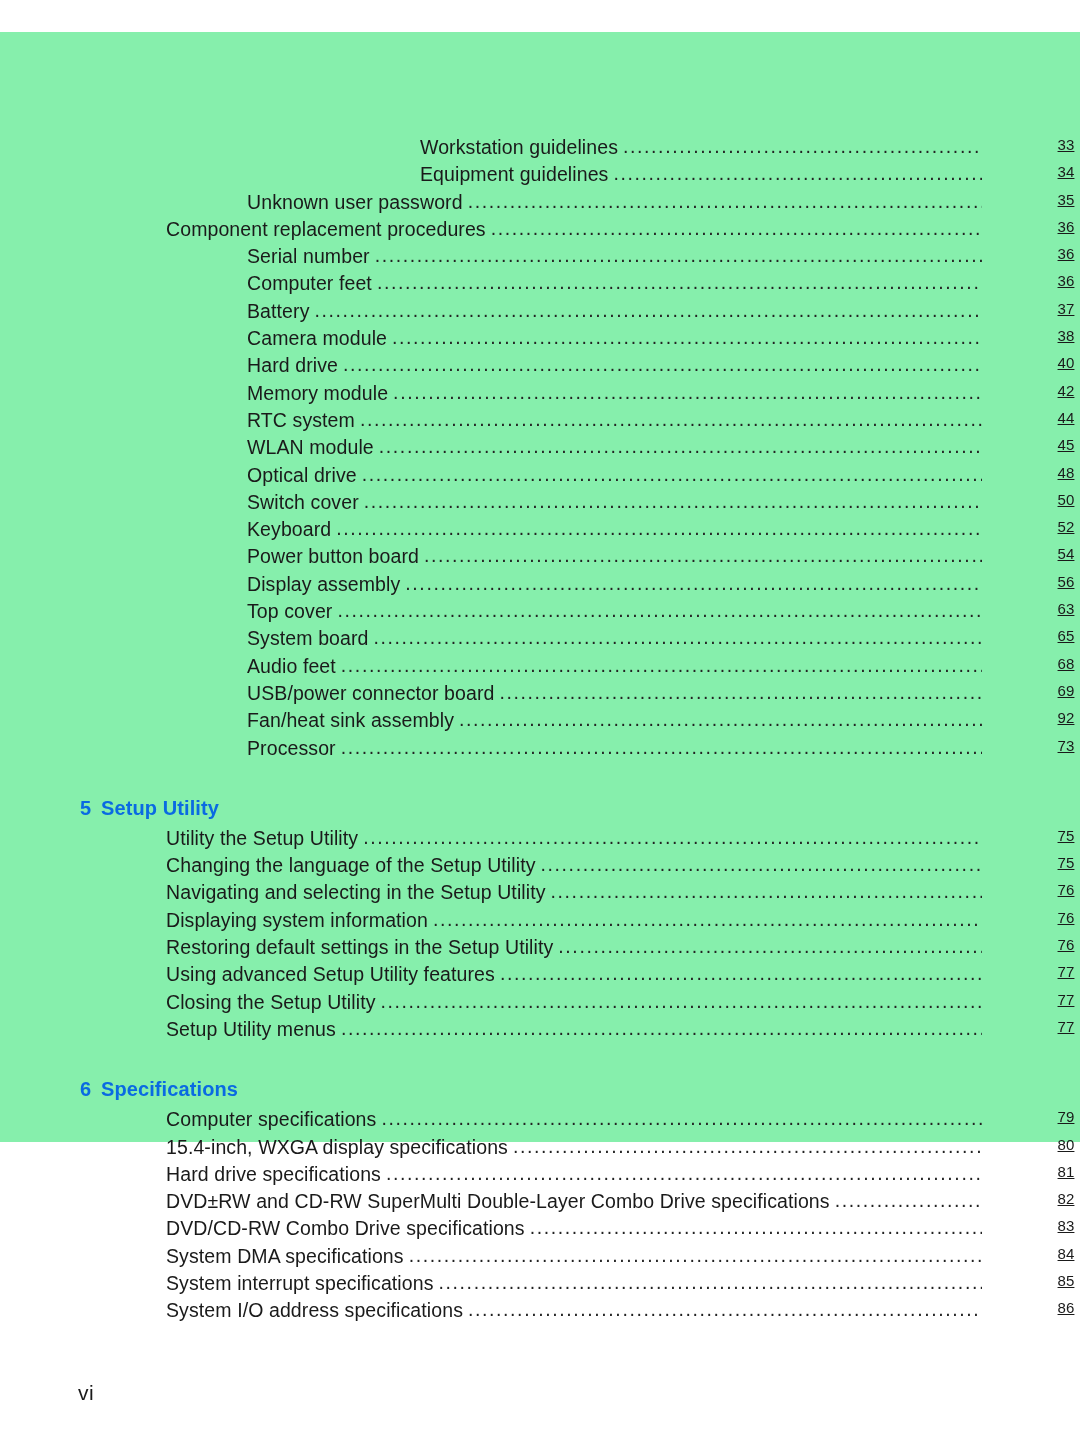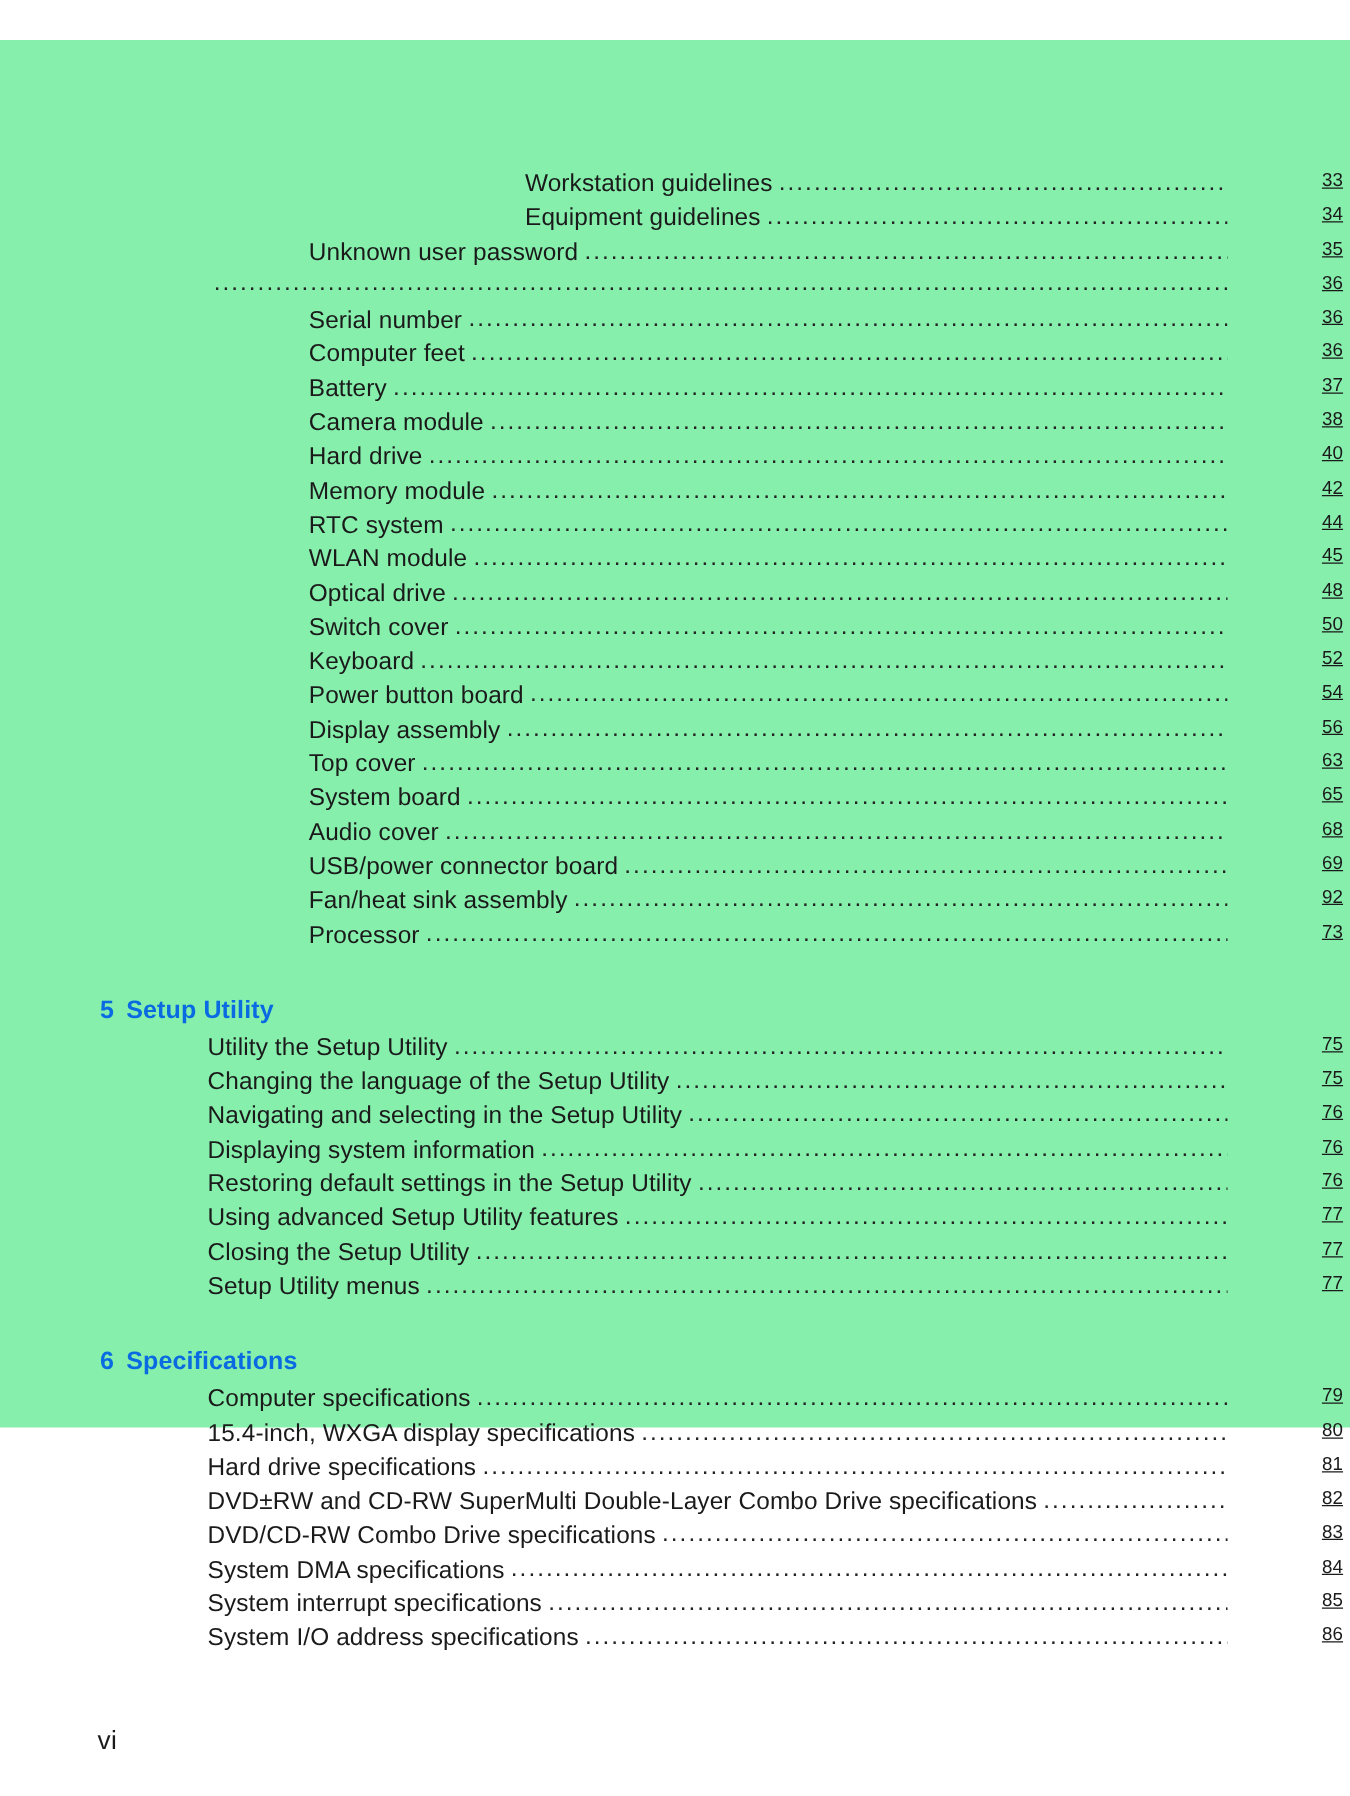--- a/index.html
+++ b/index.html
@@ -127,20 +127,21 @@
         <span class="label">Equipment guidelines</span>
         <span class="leader">..............................................................................................................................................................................</span>
         <span class="pageno">34</span>
       </div>
       <div class="entry lvl2">
         <span class="label">Unknown user password</span>
         <span class="leader">..............................................................................................................................................................................</span>
         <span class="pageno">35</span>
       </div>
       <div class="entry lvl1">
+        <span class="label">Component replacement procedures</span>
         <span class="leader">..............................................................................................................................................................................</span>
         <span class="pageno">36</span>
       </div>
       <div class="entry lvl2">
         <span class="label">Serial number</span>
         <span class="leader">..............................................................................................................................................................................</span>
         <span class="pageno">36</span>
       </div>
       <div class="entry lvl2">
         <span class="label">Computer feet</span>
@@ -206,21 +207,21 @@
         <span class="label">Top cover</span>
         <span class="leader">..............................................................................................................................................................................</span>
         <span class="pageno">63</span>
       </div>
       <div class="entry lvl2">
         <span class="label">System board</span>
         <span class="leader">..............................................................................................................................................................................</span>
         <span class="pageno">65</span>
       </div>
       <div class="entry lvl2">
-        <span class="label">Audio cover</span>
+        <span class="label">Audio feet</span>
         <span class="leader">..............................................................................................................................................................................</span>
         <span class="pageno">68</span>
       </div>
       <div class="entry lvl2">
         <span class="label">USB/power connector board</span>
         <span class="leader">..............................................................................................................................................................................</span>
         <span class="pageno">69</span>
       </div>
       <div class="entry lvl2">
         <span class="label">Fan/heat sink assembly</span>

